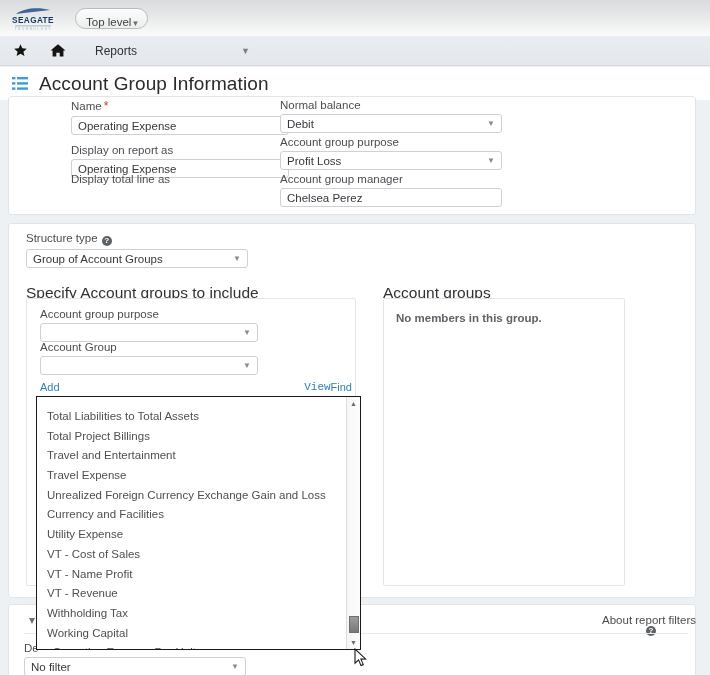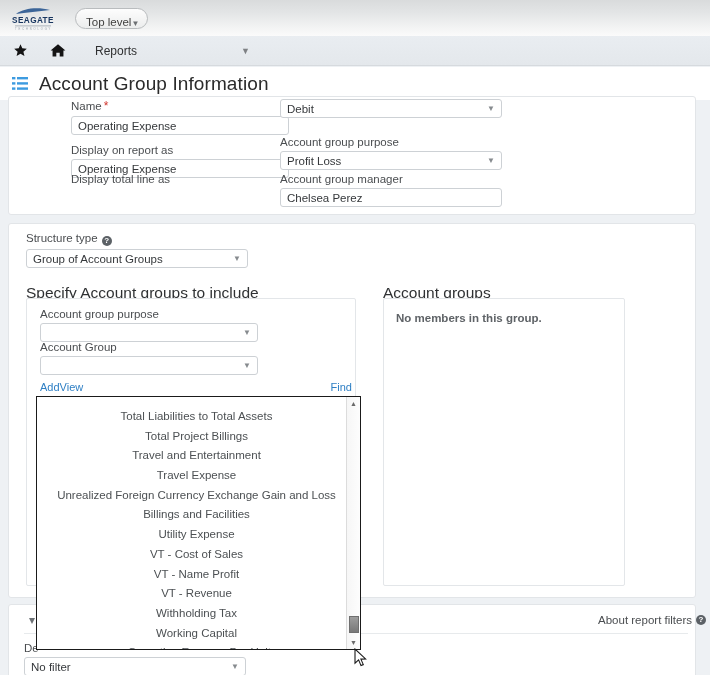--- a/index.html
+++ b/index.html
@@ -213,21 +213,21 @@
     display: flex;
     align-items: center;
     font-size: 11px;
   }
   #avf a {
     color: #2e7fc4;
     text-decoration: none;
     cursor: pointer;
   }
   #avf .sp-add  { flex: 0 0 auto; }
-  #avf .sp-mid  { flex: 1 1 auto; text-align: left; }
+  #avf .sp-mid  { flex: 1 1 auto; text-align: right; font-family: Liberation Mono, monospace; }
   #avf .sp-end  { flex: 0 0 auto; }
 
   
   #dropdown {
     position: absolute;
     left: 36px; top: 396px;
     width: 325px; height: 254px;
     background: #ffffff;
     border: 1.5px solid #1a1a1a;
     box-sizing: border-box;
@@ -241,21 +241,20 @@
     box-sizing: border-box;
   }
   .dd-item {
     height: 19.7px;
     line-height: 19.7px;
     padding-left: 10px;
     font-size: 11.5px;
     color: #4c5053;
     white-space: nowrap;
     cursor: default;
-    text-align: center;
   }
 
   
   #dd-scroll {
     flex: 0 0 14px;
     width: 14px;
     background: linear-gradient(to right, #f6f6f6, #fdfdfd);
     border-left: 1px solid #dcdcdc;
     position: relative;
     box-sizing: border-box;
@@ -291,26 +290,27 @@
   
   #bottom-chev {
     position: absolute;
     left: 24px; top: 613px;
     font-size: 12px;
     color: #6e7276;
     width: 16px; text-align: center;
   }
   #about-filters {
     position: absolute;
-    right: 4px; top: 614px;
+    right: 14px; top: 614px;
     font-size: 11.5px;
     color: #4a4d50;
     display: flex;
     align-items: center;
     white-space: nowrap;
+    flex-direction: column;
   }
   #bottom-divider {
     position: absolute;
     left: 24px; top: 633px;
     width: 664px;
     height: 1px;
     background: #e7eaec;
   }
   #f-defaultfilter {
     position: absolute;
@@ -377,20 +377,21 @@
 </div>
 <div class="field col-l" style="top:144px">
   <label class="flabel">Display on report as</label>
   <input class="fin" type="text" value="Operating Expense" style="">
 </div>
 <div class="field col-l" style="top:173px">
   <label class="flabel">Display total line as</label>
 </div>
 
 <div class="field col-r" style="top:99px">
+  <label class="flabel">Normal balance</label>
   <div class="fsel">
     <input class="fin" type="text" value="Debit" style="">
     <span class="caret">▼</span>
   </div>
 </div>
 <div class="field col-r" style="top:136px">
   <label class="flabel">Account group purpose</label>
   <div class="fsel">
     <input class="fin" type="text" value="Profit Loss" style="">
     <span class="caret">▼</span>
@@ -443,21 +444,21 @@
   <a class="sp-end">Find</a>
 </div>
 
 <div id="dropdown">
   <div id="dd-list">
       <div class="dd-item">Total Liabilities to Total Assets</div>
       <div class="dd-item">Total Project Billings</div>
       <div class="dd-item">Travel and Entertainment</div>
       <div class="dd-item">Travel Expense</div>
       <div class="dd-item">Unrealized Foreign Currency Exchange Gain and Loss</div>
-      <div class="dd-item">Billings and Facilities</div>
+      <div class="dd-item">Currency and Facilities</div>
       <div class="dd-item">Utility Expense</div>
       <div class="dd-item">VT - Cost of Sales</div>
       <div class="dd-item">VT - Name Profit</div>
       <div class="dd-item">VT - Revenue</div>
       <div class="dd-item">Withholding Tax</div>
       <div class="dd-item">Working Capital</div>
       <div class="dd-item">zOperating Expense Per Unit</div>
     </div>
   <div id="dd-scroll">
     <div class="sb-arrow up">▲</div>

